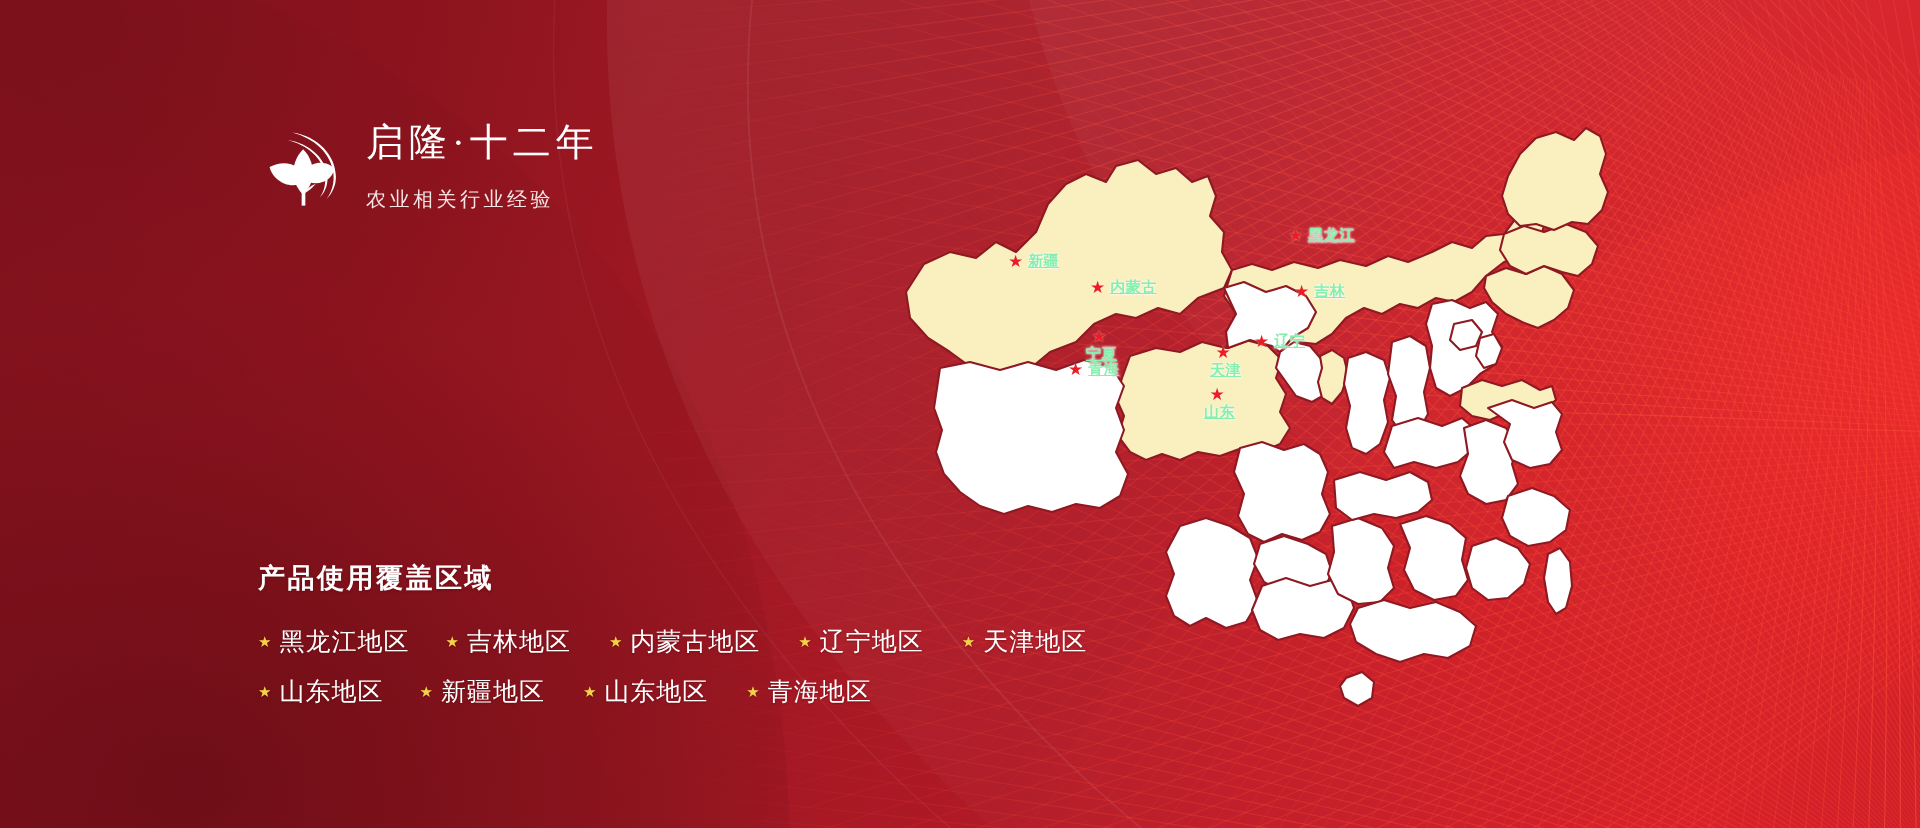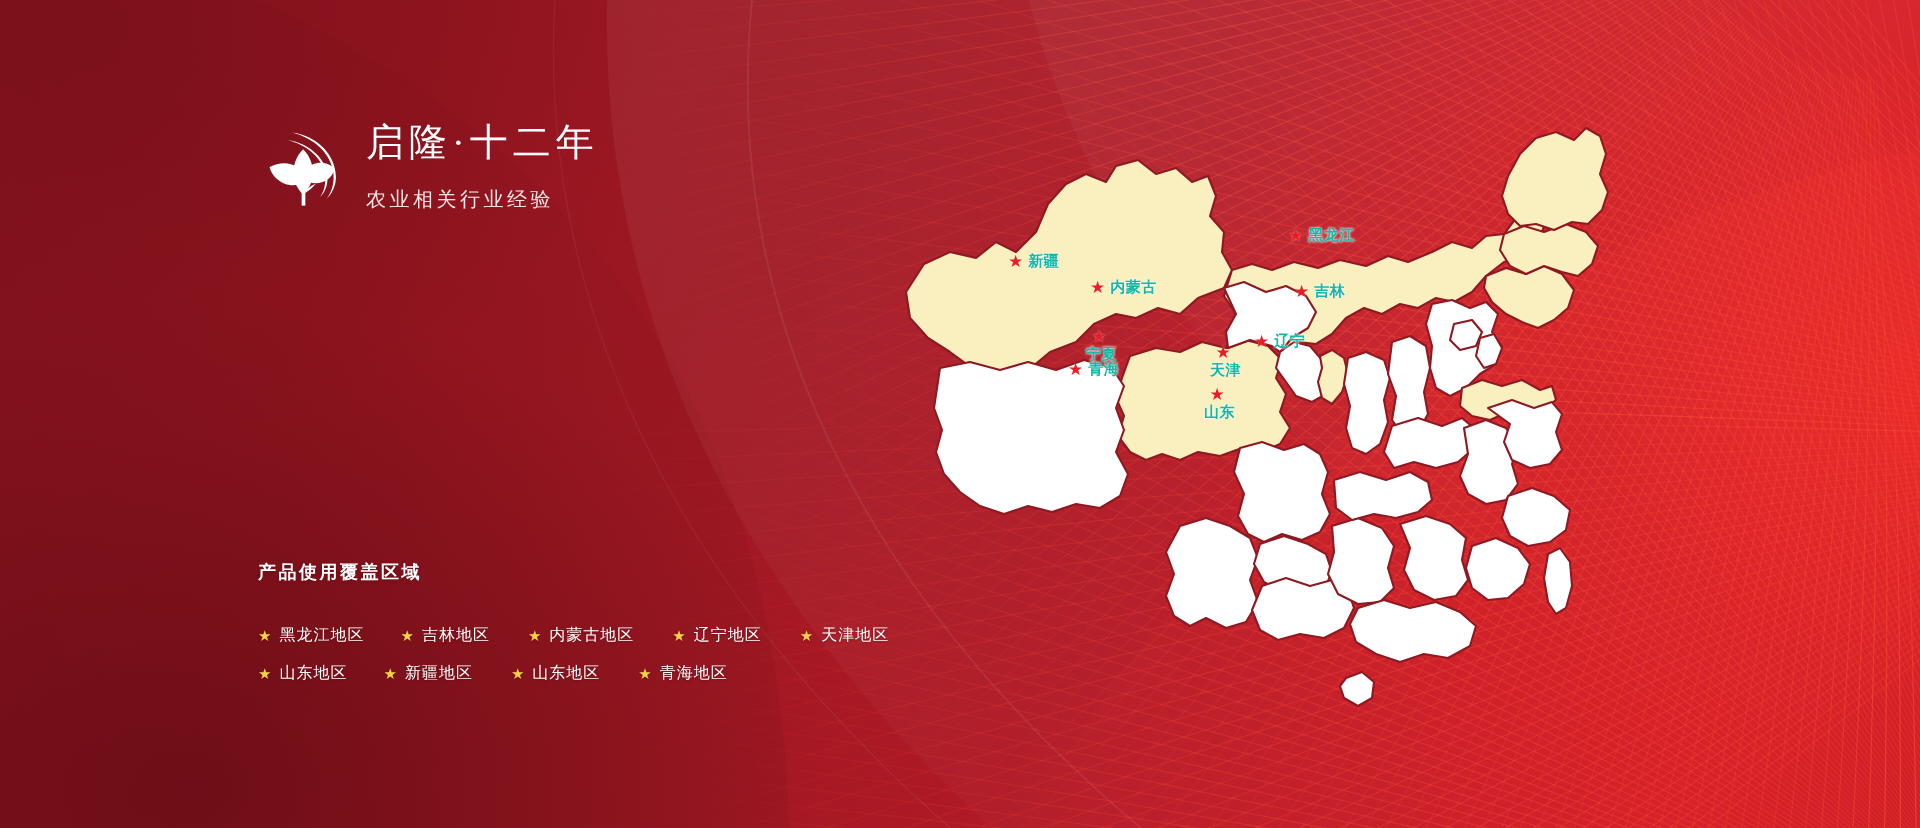--- a/index.html
+++ b/index.html
@@ -55,49 +55,50 @@
     background:linear-gradient(180deg,#fdf3bb 0%,#f6e190 42%,#efcf6a 78%,#f2da86 100%);
     -webkit-background-clip:text; background-clip:text; -webkit-text-fill-color:transparent;
     text-shadow:0 2px 5px rgba(90,8,14,0.35);
   }
   #headline1 { top:312px; }
   #headline2 { top:404px; }
 
   #coverage-title {
     position:absolute; left:258px; top:560px;
     font-family:"Liberation Serif","DejaVu Serif",serif;
-    font-weight:700; font-size:18px; color:#ffffff; letter-spacing:2.5px; white-space:nowrap;
+    font-weight:700; font-size:27px; color:#ffffff; letter-spacing:2.5px; white-space:nowrap;
     text-shadow:0 1px 3px rgba(80,6,12,0.45);
   }
 
   #regions { position:absolute; left:258px; top:625px; width:640px; }
   .region-row { display:flex; align-items:center; margin-bottom:17px; }
   .region-item { display:flex; align-items:center; white-space:nowrap; }
   .region-item .star { color:#f3d24a; font-size:15px; margin-right:8px; line-height:1; text-shadow:0 1px 2px rgba(80,6,12,.4);}
   .region-item .rlabel {
     font-family:"Liberation Serif","DejaVu Serif",serif;
-    font-size:16px; color:#ffffff; letter-spacing:1px;
+    font-size:25px; color:#ffffff; letter-spacing:1px;
     text-shadow:0 1px 2px rgba(80,6,12,.45);
   }
   .r0{ margin-left:0; } .r1{ margin-left:36px; } .r2{ margin-left:38px; }
   .r3{ margin-left:38px; } .r4{ margin-left:38px; }
 
   
   #map-wrap { position:absolute; left:880px; top:56px; width:740px; height:700px; z-index:5; }
   #map-svg { width:100%; height:100%; display:block; }
   .prov-off { fill:#ffffff; stroke:#8e1922; stroke-width:2.1; stroke-linejoin:round; }
   .prov-on  { fill:#faefbe; stroke:#8e1922; stroke-width:2.1; stroke-linejoin:round; }
 
   .map-label { position:absolute; display:flex; align-items:center; white-space:nowrap; }
   .map-label .mstar { color:#ec1c24; font-size:17px; margin-right:5px; line-height:1;
      text-shadow:0 0 2px rgba(255,255,255,.6); }
   .map-label .mtext {
     font-family:"Liberation Serif","DejaVu Serif",serif;
-    font-size:15px; color:#14b8a6; font-weight:600; letter-spacing:.5px;
+    font-size:15px; color:#86efac; font-weight:600; letter-spacing:.5px;
     text-shadow:0 0 3px rgba(255,255,255,.85), 0 0 2px rgba(255,255,255,.9);
+    text-decoration:underline;
   }
 </style>
 </head>
 <body>
 
 <div id="banner">
 
   <div id="bg-base"></div>
   <div id="bg-glow"></div>
 

